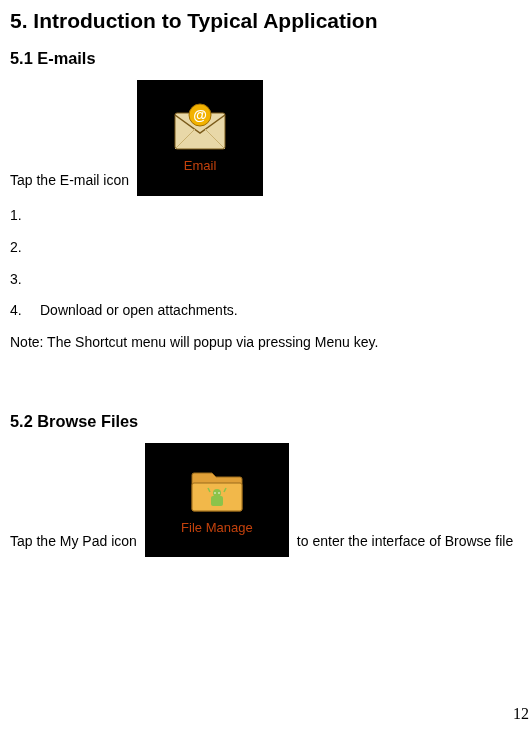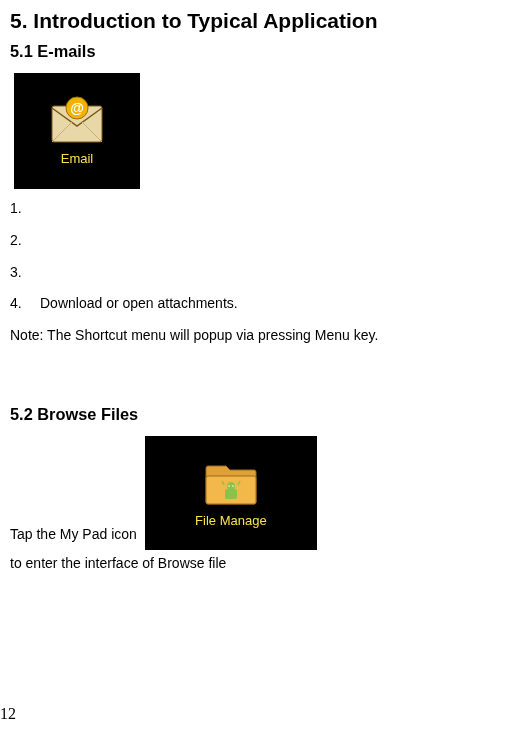--- a/index.html
+++ b/index.html
@@ -7,74 +7,75 @@
       width: 529px;
       height: 735px;
       font-family: Arial, Helvetica, sans-serif;
       font-size: 14px;
       line-height: 1.4;
       color: #000;
       background: #fff;
       padding: 6px 10px 10px 10px;
       position: relative;
     }
-    .heading { font-weight: bold; margin-bottom: 5px; }
+    .heading { font-weight: bold; margin-bottom: 12px; }
     .subheading { font-weight: bold; margin-bottom: 10px; }
     .inline-flow { display: flex; align-items: flex-end; flex-wrap: wrap; gap: 4px; margin-bottom: 10px; }
     .inline-flow .text-prefix, .inline-flow .text-suffix { padding-bottom: 6px; }
     .app-icon {
       width: 126px;
       height: 116px;
       background: #000;
       display: flex;
       flex-direction: column;
       align-items: center;
       justify-content: center;
       margin: 0 4px;
       gap: 6px;
     }
     .app-icon .label {
-      color: #fde047;
+      color: #c2410c;
       font-size: 13px;
       font-family: Arial, sans-serif;
     }
     .email-svg { width: 54px; height: 50px; }
     .filemgr-svg { width: 58px; height: 50px; }
-    .filemgr-icon { width: 172px; height: 114px; }
+    .filemgr-icon { width: 144px; height: 114px; }
     ol.steps {
       list-style: none;
       padding-left: 0;
       margin-bottom: 10px;
     }
     ol.steps li {
       display: flex;
       margin-bottom: 12px;
     }
     ol.steps li .num { width: 30px; flex-shrink: 0; }
     .note { margin-bottom: 32px; }
     .gap-lg { height: 26px; }
     .page-num {
       position: absolute;
       bottom: 10px;
       left: 0;
       right: 0;
-      text-align: left;
+      text-align: right;
       font-family: "Times New Roman", Times, serif;
       font-size: 16px;
       margin-top: 44px;
     }
   </style>
 </head>
 <body>
 
 <h2 class="heading">5. Introduction to Typical Application</h2>
 
 <h3 class="subheading">5.1 E-mails</h3>
 
 <div class="inline-flow">
+  <span class="text-prefix">Tap the E-mail icon</span>
   <div class="app-icon">
     <svg class="email-svg" viewBox="0 0 54 50">
       <rect x="2" y="12" width="50" height="36" rx="2" fill="#e8d8a8" stroke="#7a5a1a" stroke-width="1"></rect>
       <path d="M2 14 L27 32 L52 14" fill="none" stroke="#7a5a1a" stroke-width="1.5"></path>
       <path d="M2 48 L22 28 M52 48 L32 28" fill="none" stroke="#c8b070" stroke-width="1"></path>
       <circle cx="27" cy="14" r="11" fill="#f2b200" stroke="#a06e00" stroke-width="1"></circle>
       <text x="27" y="19" font-size="14" font-weight="bold" fill="#fff" text-anchor="middle" font-family="Arial">@</text>
     </svg>
     <div class="label">Email</div>
   </div>

